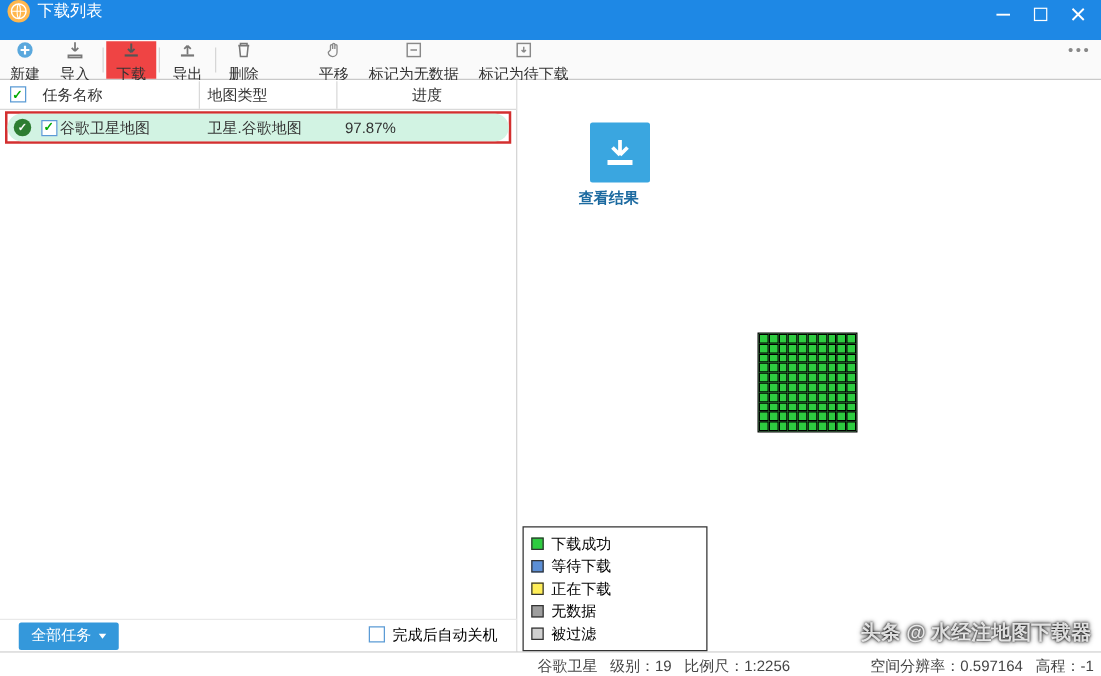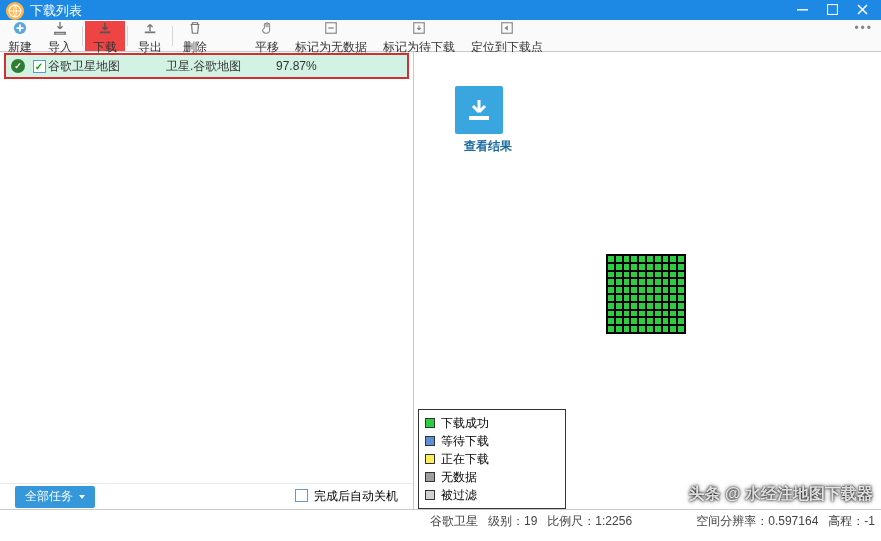--- a/index.html
+++ b/index.html
@@ -1,19 +1,19 @@
 <!DOCTYPE html>
 <html><head>
 <meta charset="utf-8">
 <style>
   * { box-sizing: border-box; margin: 0; padding: 0; font-family: "Microsoft YaHei", Arial, sans-serif; }
   html, body { width: 881px; height: 541px; background: #fff; overflow: hidden; }
 
   
-  .titlebar { height: 20px; background: #1e88e5; color: #fff; display: flex; align-items: flex-end; padding: 0 4px 0 6px; font-size: 13px; }
+  .titlebar { height: 32px; background: #1e88e5; color: #fff; display: flex; align-items: flex-start; padding: 0 4px 0 6px; font-size: 13px; }
   .titlebar .logo { width: 18px; height: 18px; border-radius: 50%; background: #ffb74d; margin-right: 6px; display: flex; align-items: center; justify-content: center; }
   .titlebar .logo svg { width: 14px; height: 14px; }
   .titlebar .title { flex: 1; }
   .winbtn { width: 30px; height: 22px; display: flex; align-items: center; justify-content: center; color: #fff; }
   .winbtn svg { width: 11px; height: 11px; }
 
   
   .toolbar { height: 32px; border-bottom: 1px solid #c9c9c9; display: flex; align-items: center; font-size: 12px; color: #333; background: #fafafa; }
   .tbtn { display: flex; align-items: center; height: 30px; padding: 0 8px; gap: 4px; flex-direction: column; }
   .tbtn .ic { width: 16px; height: 16px; display: flex; align-items: center; justify-content: center; }
@@ -32,37 +32,37 @@
   .colhead { height: 24px; display: flex; align-items: center; font-size: 12px; color: #333; border-bottom: 1px solid #d9d9d9; background: #fff; }
   .colhead .chk { width: 28px; display: flex; align-items: center; justify-content: center; }
   .colhead .c1 { width: 132px; padding-left: 6px; border-right: 1px solid #d9d9d9; line-height: 22px; }
   .colhead .c2 { width: 110px; padding-left: 6px; border-right: 1px solid #d9d9d9; line-height: 22px; }
   .colhead .c3 { flex: 1; text-align: center; line-height: 22px; }
   .checkbox { width: 13px; height: 13px; border: 1px solid #5b9bd5; display: inline-flex; align-items: center; justify-content: center; background: #fff; }
   .checkbox.checked::after { content: "✓"; font-size: 10px; color: #0a0; font-weight: bold; }
 
   
   .taskrow-wrap { margin: 1px 4px; border: 2px solid #d32f2f; }
-  .taskrow { height: 22px; display: flex; align-items: center; background: #d2f3e3; font-size: 12px; color: #333; }
+  .taskrow { height: 22px; display: flex; align-items: center; background: #d2f3e3; font-size: 12px; color: #333; border-radius: 11px; }
   .taskrow .statusic { width: 24px; display: flex; align-items: center; justify-content: center; }
   .taskrow .statusic .cir { width: 14px; height: 14px; border-radius: 50%; background: #2e7d32; display: flex; align-items: center; justify-content: center; }
   .taskrow .statusic .cir::after { content: "✓"; color: #fff; font-size: 9px; font-weight: bold; }
   .taskrow .rchk { width: 18px; display: flex; align-items: center; justify-content: center; }
   .taskrow .cell1 { width: 118px; }
   .taskrow .cell2 { width: 110px; }
   .taskrow .cell3 { flex: 1; }
 
   
   .leftbottom { position: absolute; bottom: 0; left: 0; right: 0; height: 26px; display: flex; align-items: center; padding: 0 15px; gap: 6px; background: #fff; border-top: 1px solid #e9e9e9; font-size: 12px; }
   .alltasks { height: 22px; background: #3498db; color: #fff; font-size: 12px; padding: 0 10px; display: flex; align-items: center; gap: 6px; border-radius: 2px; }
   .alltasks .dd2 { width: 0; height: 0; border-left: 3px solid transparent; border-right: 3px solid transparent; border-top: 4px solid #fff; }
   .leftbottom .spacer { flex: 1; }
 
   
-  .viewresult { position: absolute; top: 34px; left: 32px; width: 66px; text-align: right; }
+  .viewresult { position: absolute; top: 34px; left: 49px; width: 66px; text-align: left; }
   .viewresult .sq { width: 48px; height: 48px; background: #3aa6e0; margin: 0 auto 4px; display: flex; align-items: center; justify-content: center; border-radius: 2px; }
   .viewresult .sq svg { width: 28px; height: 28px; }
   .viewresult .lbl { font-size: 12px; color: #1c6aa0; font-weight: bold; }
 
   
   .tilegrid { position: absolute; top: 202px; left: 192px; width: 80px; height: 80px; display: grid; grid-template-columns: repeat(10, 1fr); grid-template-rows: repeat(10, 1fr); gap: 0; border: 1px solid #000; }
   .tilegrid .t { background: #2ecc40; border: 0.5px solid #000; }
 
   
   .legend { position: absolute; left: 4px; bottom: 0; width: 148px; border: 1px solid #333; background: #fff; font-size: 12px; padding: 4px 6px; }
@@ -178,36 +178,35 @@
   </div>
   <div class="tbtn">
     <span class="ic">
         <svg viewBox="0 0 16 16">
           <rect x="2" y="2" width="12" height="12" fill="none" stroke="#888" stroke-width="1.3"></rect>
           <path d="M8 5v5m0 0l-2-2m2 2l2-2" stroke="#888" stroke-width="1.3" fill="none"></path>
         </svg>
       </span>
     <span>标记为待下载</span>
   </div>
-  <div class="tbtn">
-    <span class="ic">
-        <svg viewBox="0 0 16 16">
-          <rect x="2" y="2" width="12" height="12" fill="none" stroke="#888" stroke-width="1.3"></rect>
-          <path d="M5 8l4-3v6z" fill="#888"></path>
-        </svg>
-      </span>
-    <span>定位到下载点</span>
-  </div>
   <div style="flex:1"></div>
   <div class="tbtn" style="padding:0 8px; letter-spacing:2px; color:#888">•••</div>
 </div>
 
 <div class="main">
 
   <div class="left">
+    <div class="colhead">
+      <span class="chk">
+          <span class="checkbox checked"></span>
+        </span>
+      <span class="c1">任务名称</span>
+      <span class="c2">地图类型</span>
+      <span class="c3">进度</span>
+    </div>
     <div class="taskrow-wrap">
       <div class="taskrow">
         <span class="statusic">
             <span class="cir"></span>
           </span>
         <span class="rchk">
             <span class="checkbox checked"></span>
           </span>
         <span class="cell1">谷歌卫星地图</span>
         <span class="cell2">卫星.谷歌地图</span>

